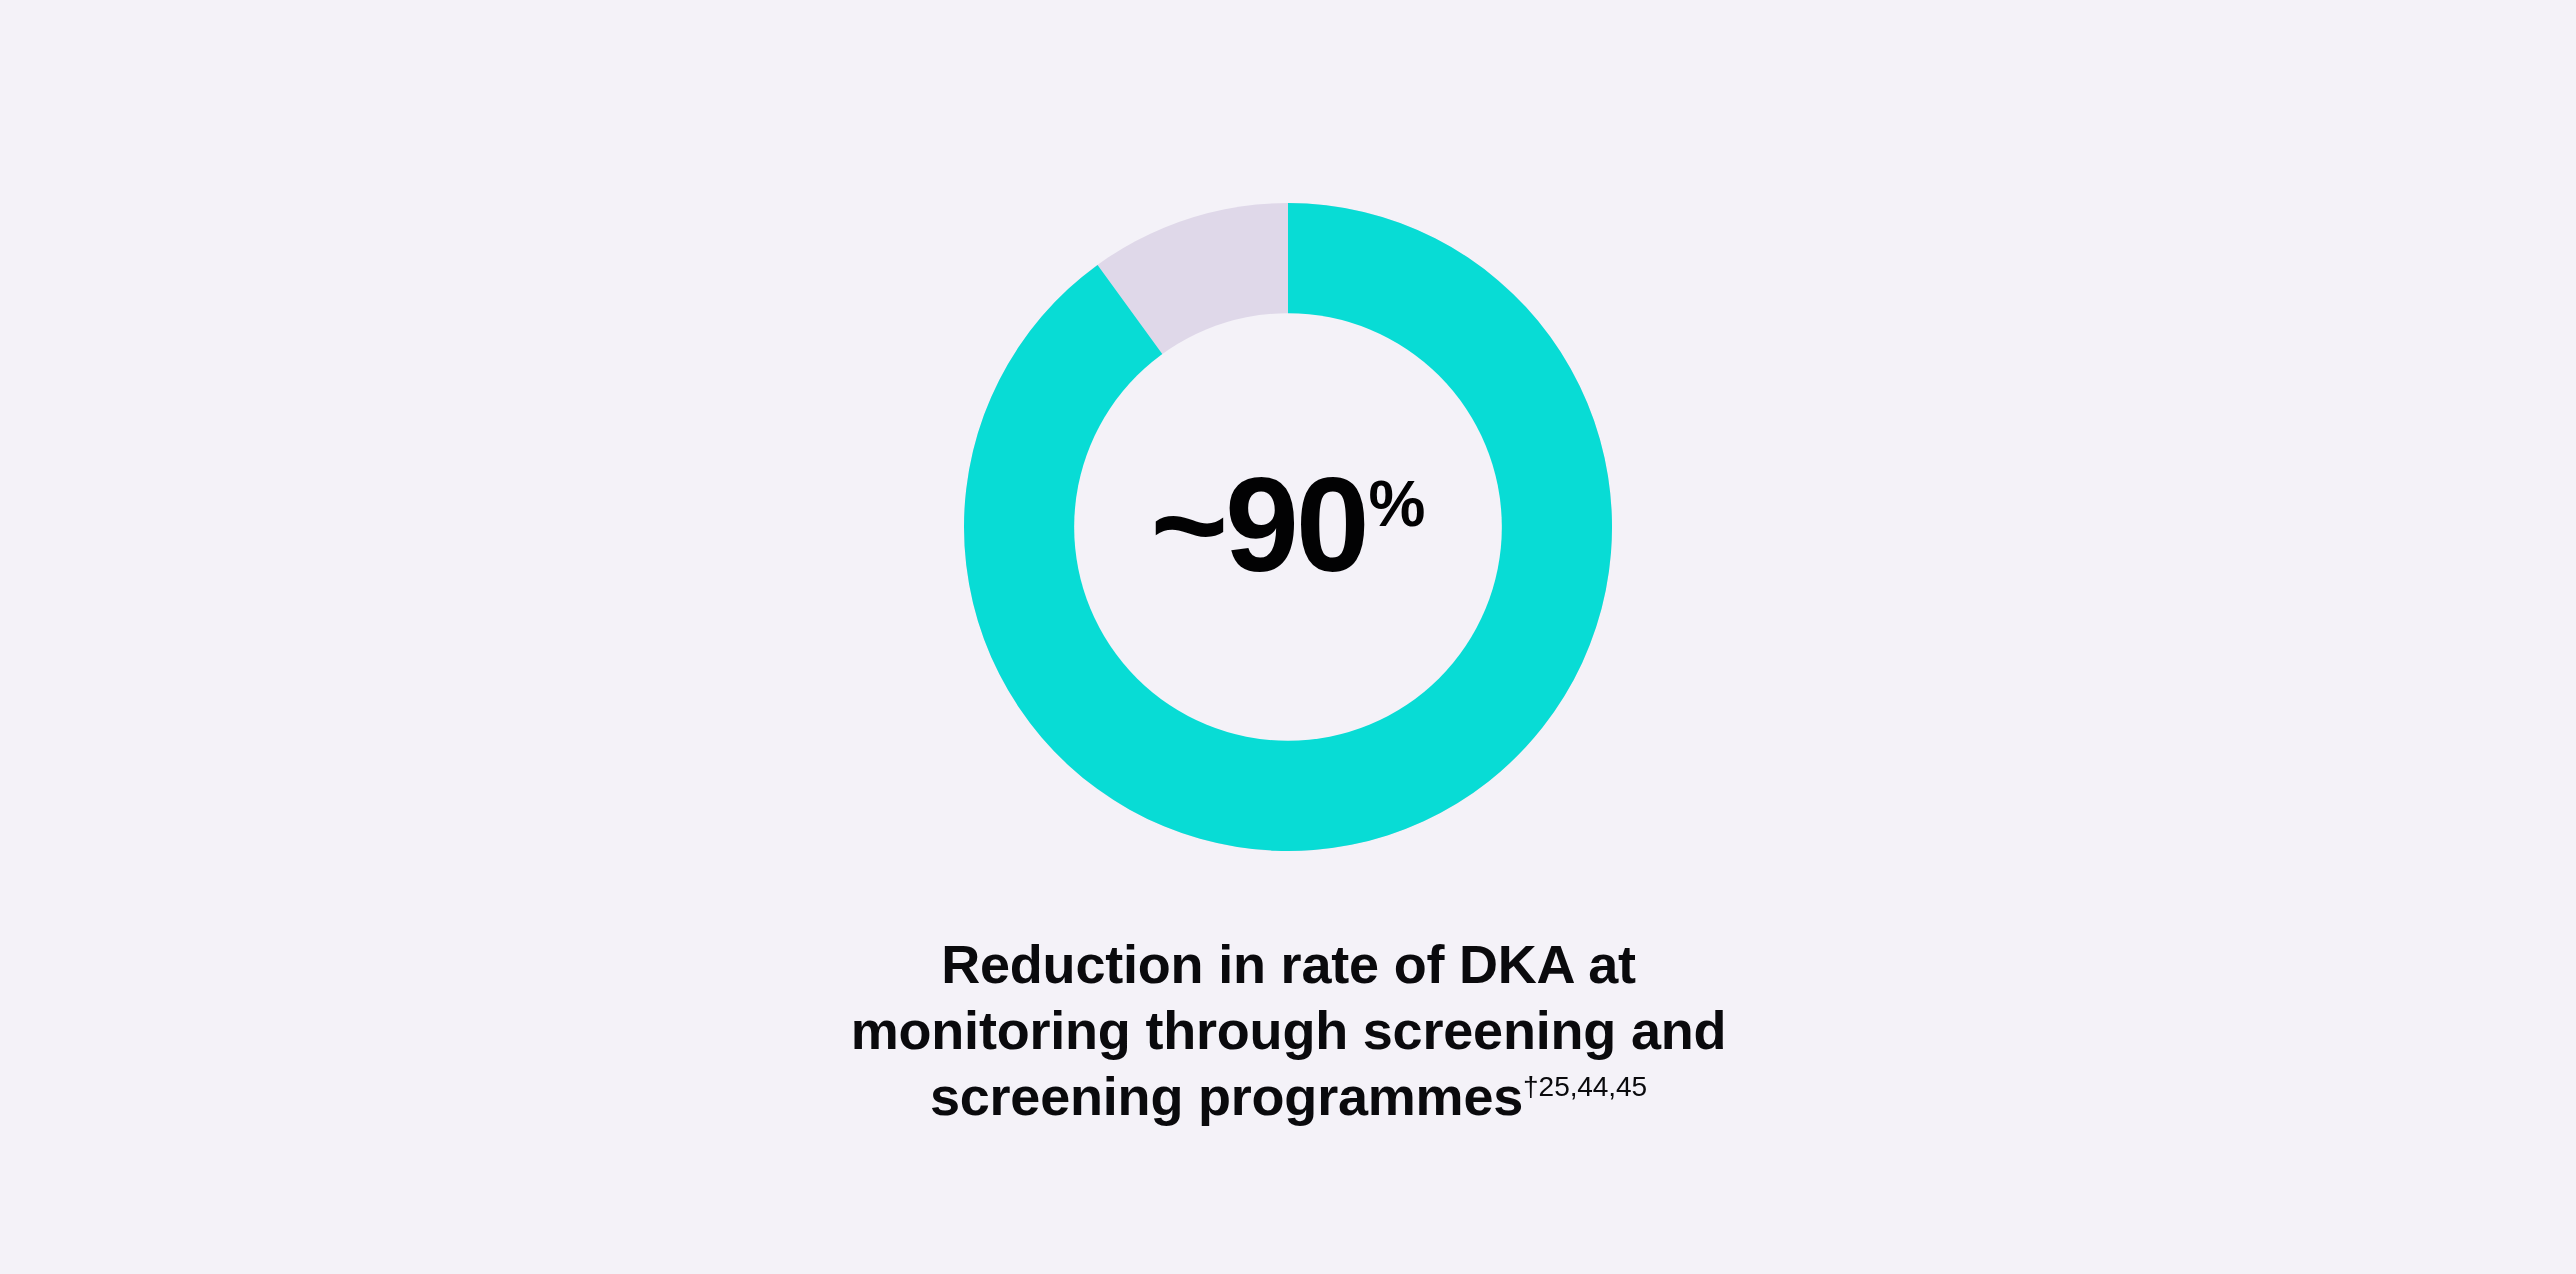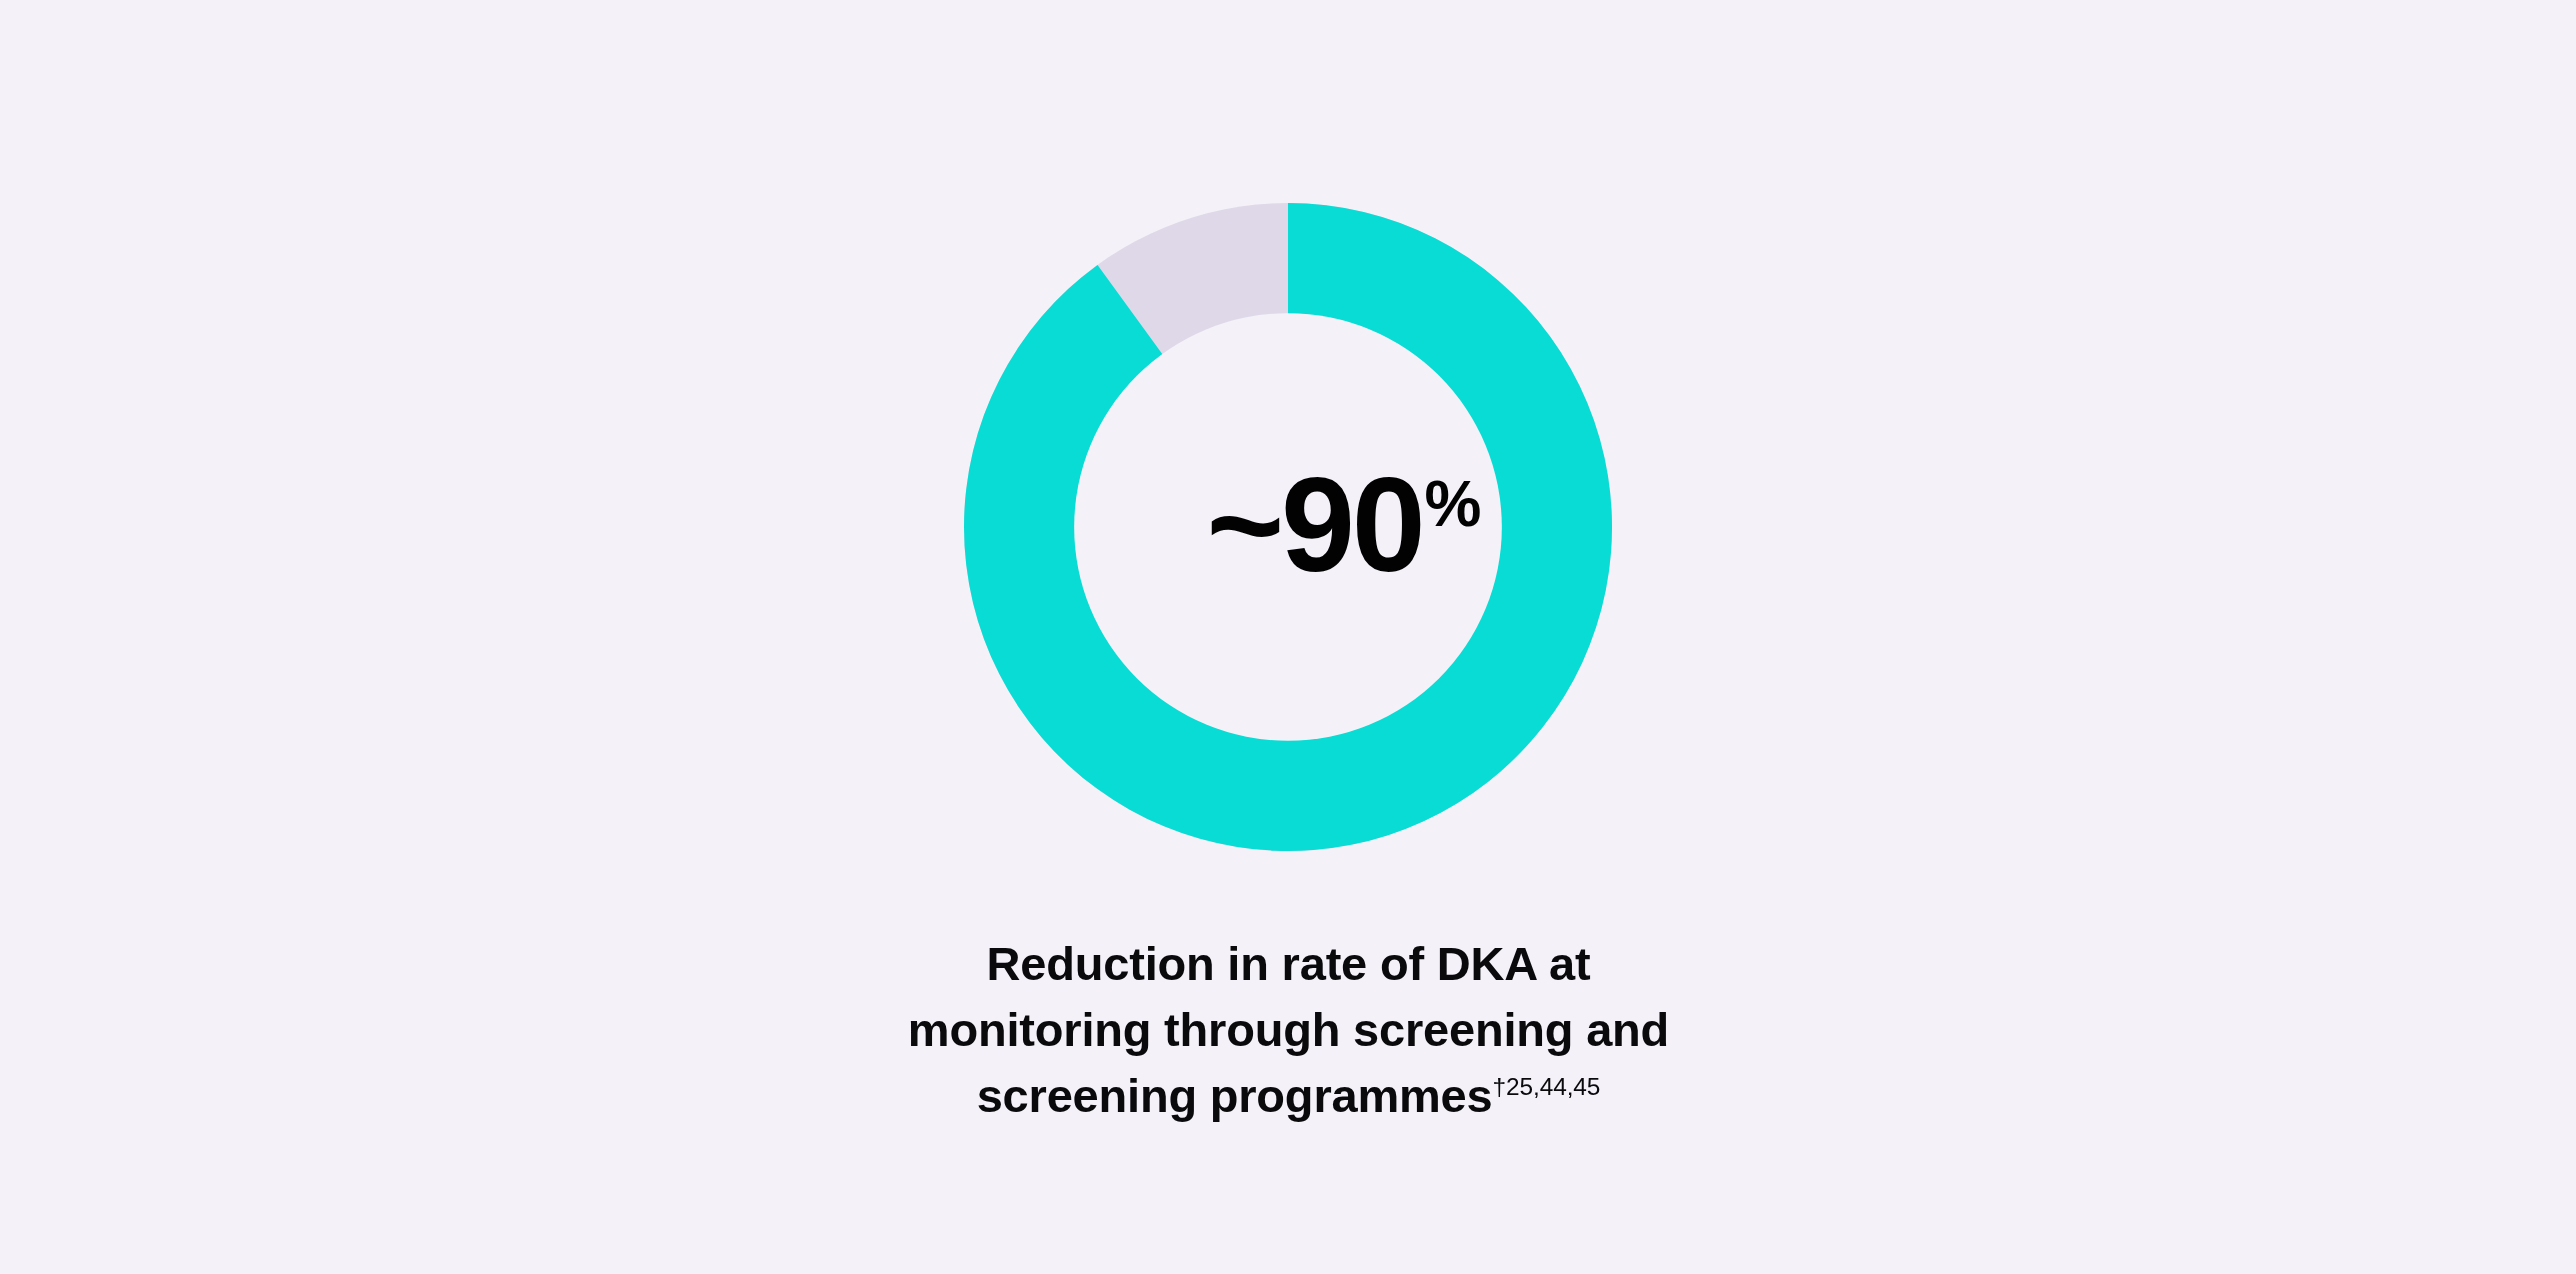--- a/index.html
+++ b/index.html
@@ -34,21 +34,21 @@
 
   #donut-svg {
     display: block;
     width: 648px;
     height: 648px;
   }
 
   
   #center-value {
     position: absolute;
-    left: 1020px;
+    left: 964px;
     top: 203px;
     width: 648px;
     height: 648px;
     display: flex;
     align-items: center;
     justify-content: center;
     pointer-events: none;
   }
 
   #center-value-inner {
@@ -80,21 +80,21 @@
   }
 
   
   #caption {
     position: absolute;
     left: 746px;
     top: 931px;
     width: 1085px;
     text-align: center;
     color: #0a0a0d;
-    font-size: 47px;
+    font-size: 54px;
     font-weight: 700;
     line-height: 66px;
     letter-spacing: -0.2px;
   }
 
   .caption-line {
     display: block;
     white-space: nowrap;
   }
 

